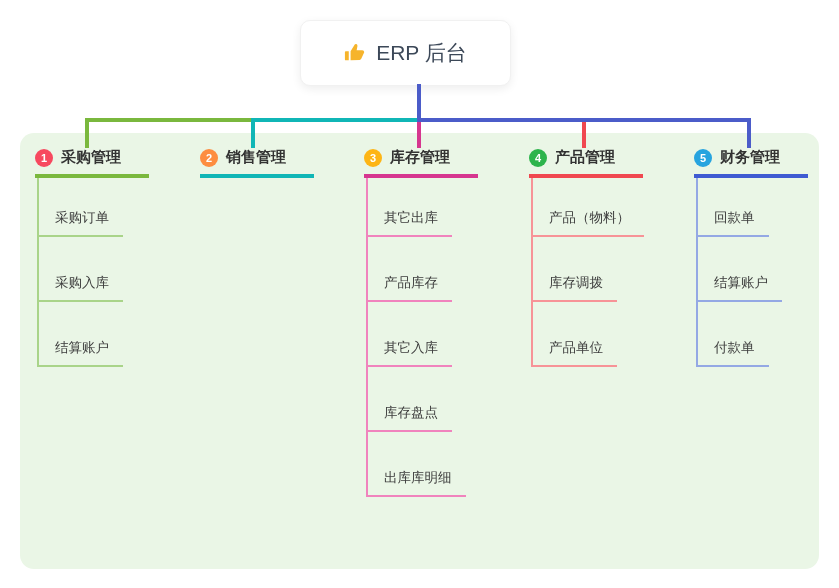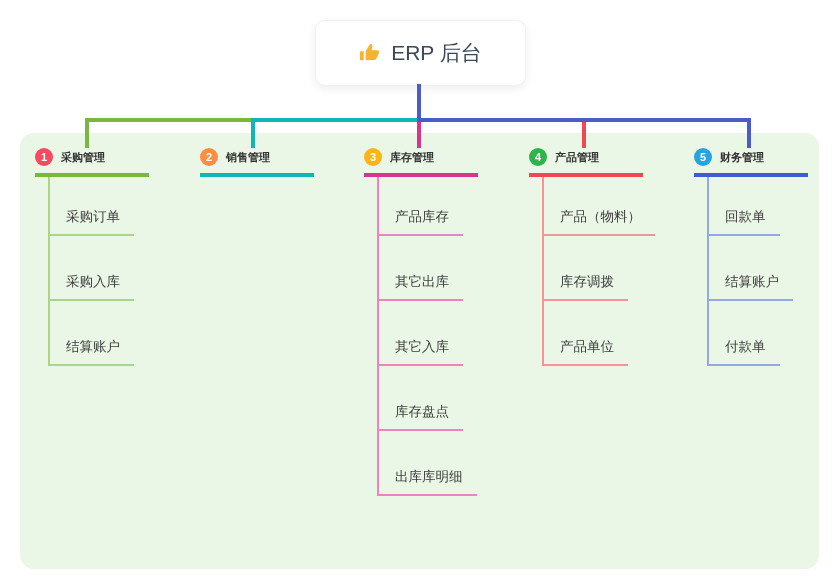--- a/index.html
+++ b/index.html
@@ -8,21 +8,21 @@
     font-family:"Liberation Sans","DejaVu Sans",sans-serif;
     background:#ffffff;
   }
   
   .canvas{
     position:absolute;left:20px;top:133px;width:799px;height:436px;
     background:#eaf6e6;border-radius:14px;
   }
   
   .root-card{
-    position:absolute;left:315px;top:20px;width:209px;height:64px;
+    position:absolute;left:300px;top:20px;width:209px;height:64px;
     background:#ffffff;border:1px solid #f1f1f1;border-radius:10px;
     box-shadow:0 3px 10px rgba(0,0,0,0.07);
     display:flex;align-items:center;justify-content:center;gap:10px;
     font-size:21px;font-weight:500;color:#3c4858;cursor:pointer;
   }
   .root-card .ticon{display:flex;align-items:center;}
   
   .line{position:absolute;}
   .stem{left:417px;top:84px;width:4px;height:38px;z-index:4;}
   .bus{top:118px;height:4px;z-index:3;}
@@ -37,22 +37,22 @@
   .branch-header{
     display:flex;align-items:center;gap:8px;width:114px;
     padding-bottom:7px;border-bottom:4px solid var(--line);
     cursor:pointer;
   }
   .num-badge{
     width:18px;height:18px;border-radius:50%;background:var(--circle);
     color:#ffffff;font-size:11px;font-weight:bold;
     display:flex;align-items:center;justify-content:center;flex:0 0 auto;
   }
-  .branch-label{font-size:11px;font-weight:600;color:#333333;white-space:nowrap;text-align:right;}
-  .children{margin-left:13px;border-left:2px solid var(--child-line);}
+  .branch-label{font-size:15px;font-weight:600;color:#333333;white-space:nowrap;text-align:right;}
+  .children{margin-left:2px;border-left:2px solid var(--child-line);}
   .child{
     height:55px;display:flex;align-items:flex-end;
     width:fit-content;white-space:nowrap;
     border-bottom:2px solid var(--child-line);
     padding:0 14px 8px 16px;
     font-size:13.5px;color:#3d3d3d;cursor:pointer;
   }
   .child:first-child{height:49px;}
 </style>
 </head>
@@ -99,22 +99,22 @@
       <span class="branch-label">销售管理</span>
     </div>
   </div>
 
   <div class="branch" style="left: 364px; --circle: #fdb515; --line: #d6368f; --child-line: #f083bd;">
     <div class="branch-header">
       <span class="num-badge">3</span>
       <span class="branch-label">库存管理</span>
     </div>
     <div class="children">
+      <div class="child">其它出库</div>
       <div class="child">产品库存</div>
-      <div class="child">其它出库</div>
       <div class="child">其它入库</div>
       <div class="child">库存盘点</div>
       <div class="child">出库库明细</div>
     </div>
   </div>
 
   <div class="branch" style="left: 529px; --circle: #2db44c; --line: #f04850; --child-line: #f79397;">
     <div class="branch-header">
       <span class="num-badge">4</span>
       <span class="branch-label">产品管理</span>

